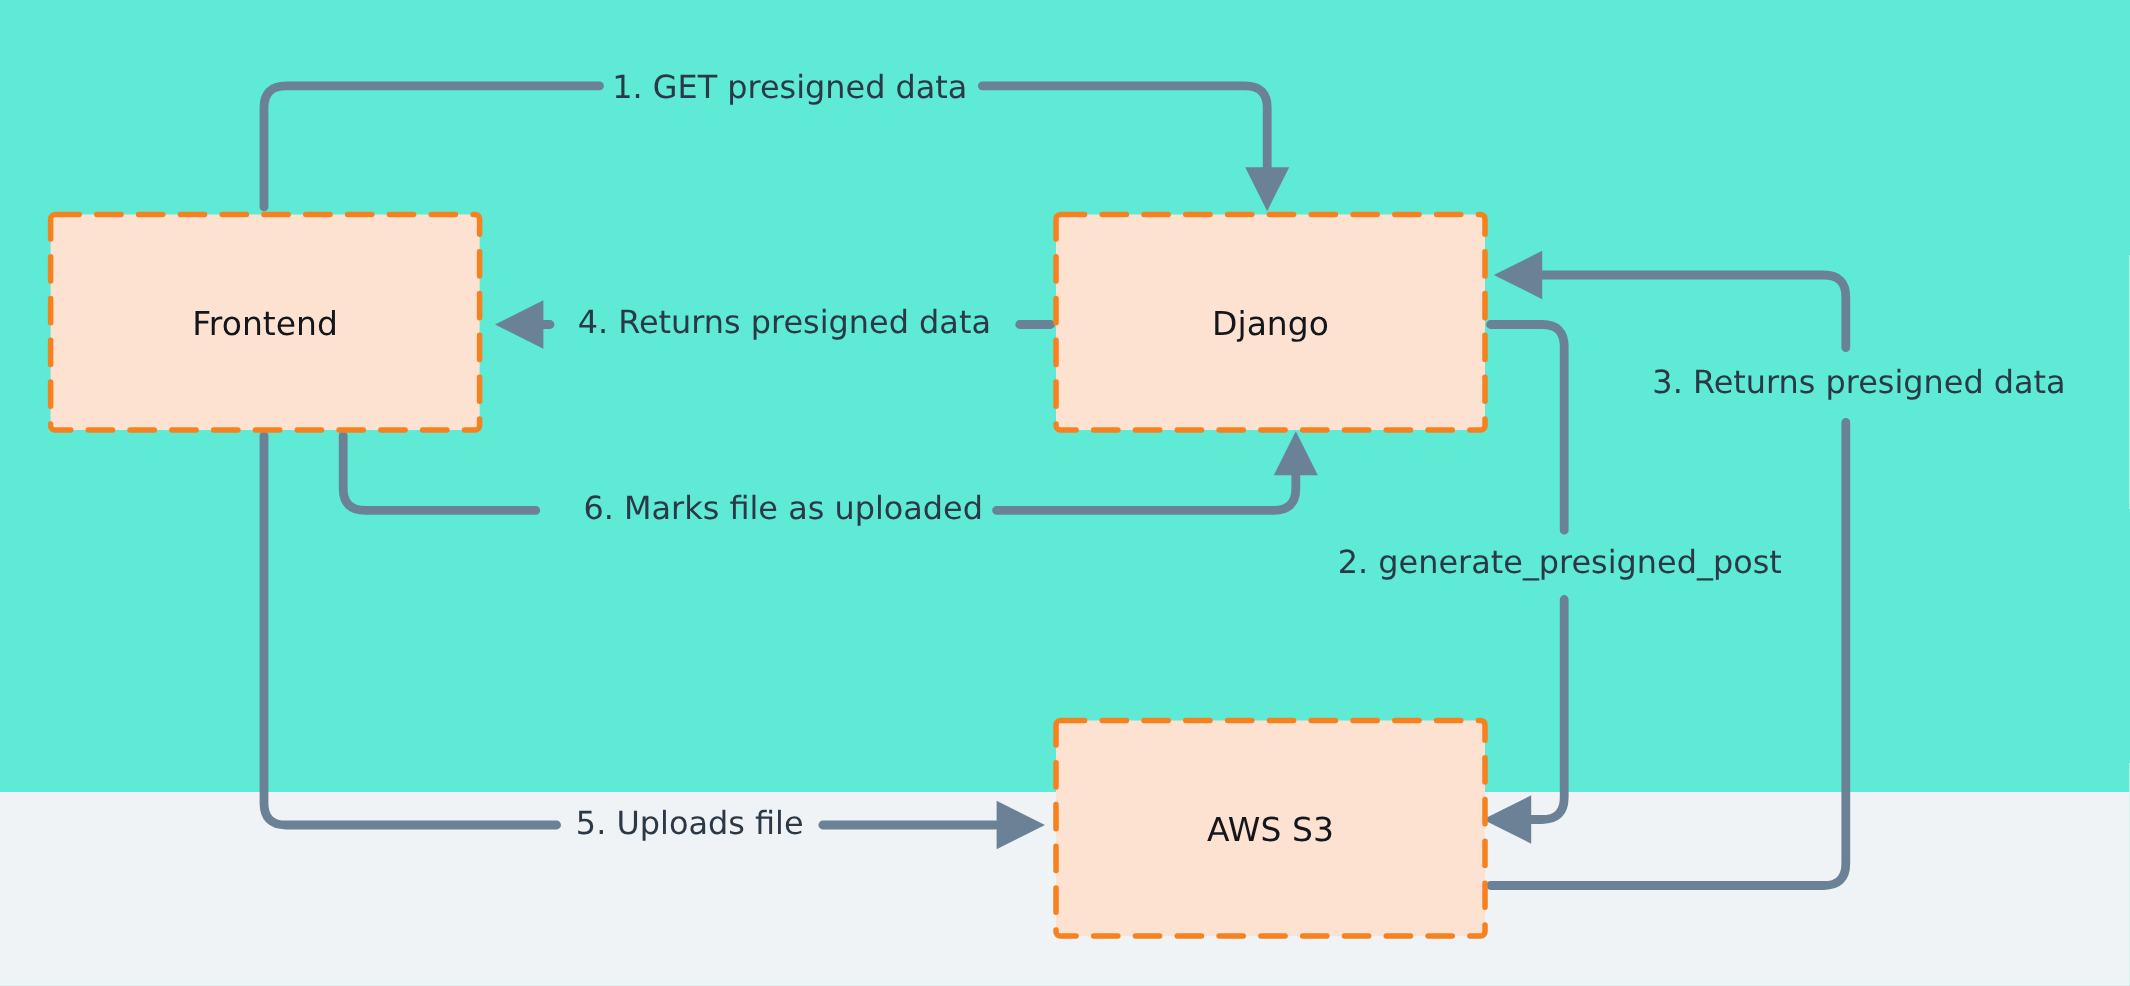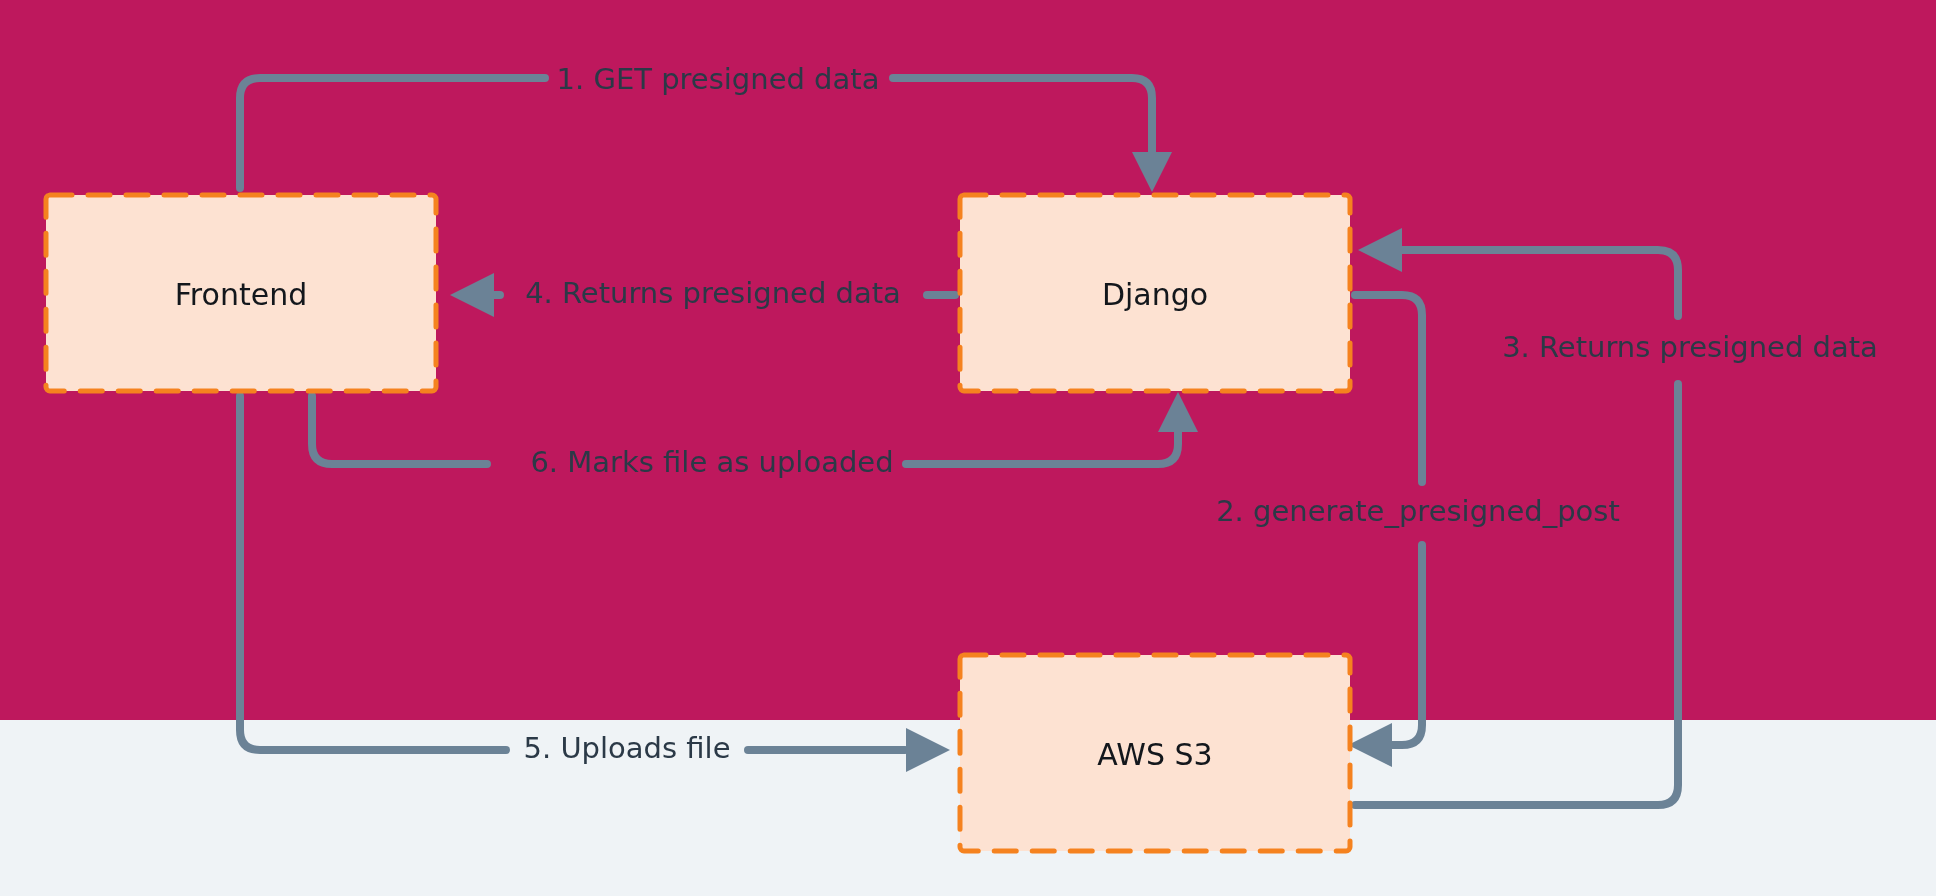--- a/index.html
+++ b/index.html
@@ -10,21 +10,21 @@
   body {
     width: 1936px;
     height: 896px;
     font-family: "DejaVu Sans", sans-serif;
     overflow: hidden;
   }
   #diagram-root {
     position: relative;
     width: 1936px;
     height: 720px;
-    background: #be185d;
+    background: #5eead4;
   }
   svg#flow-svg {
     display: block;
     width: 1936px;
     height: 896px;
   }
   .node-rect {
     fill: #fde2d2;
     stroke: #f5821f;
     stroke-width: 5;

